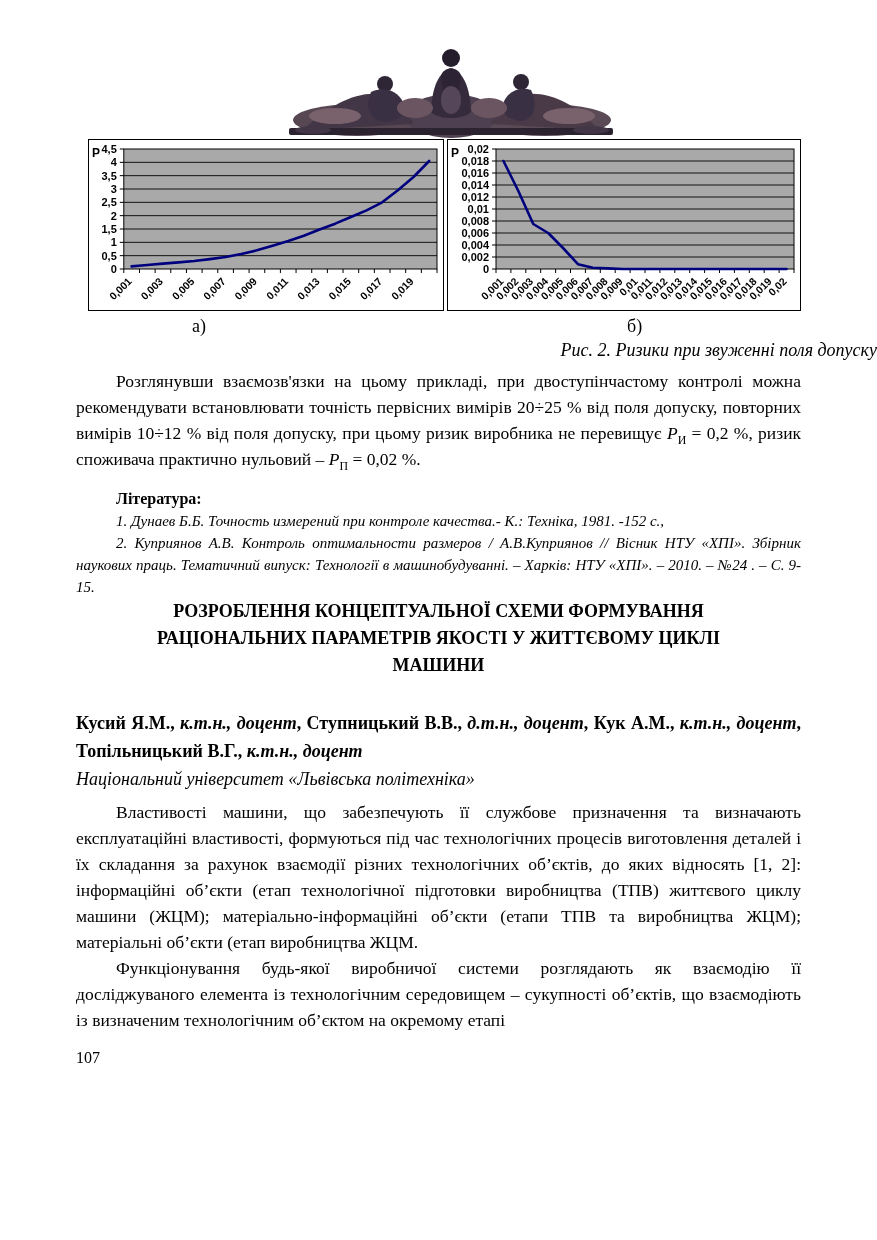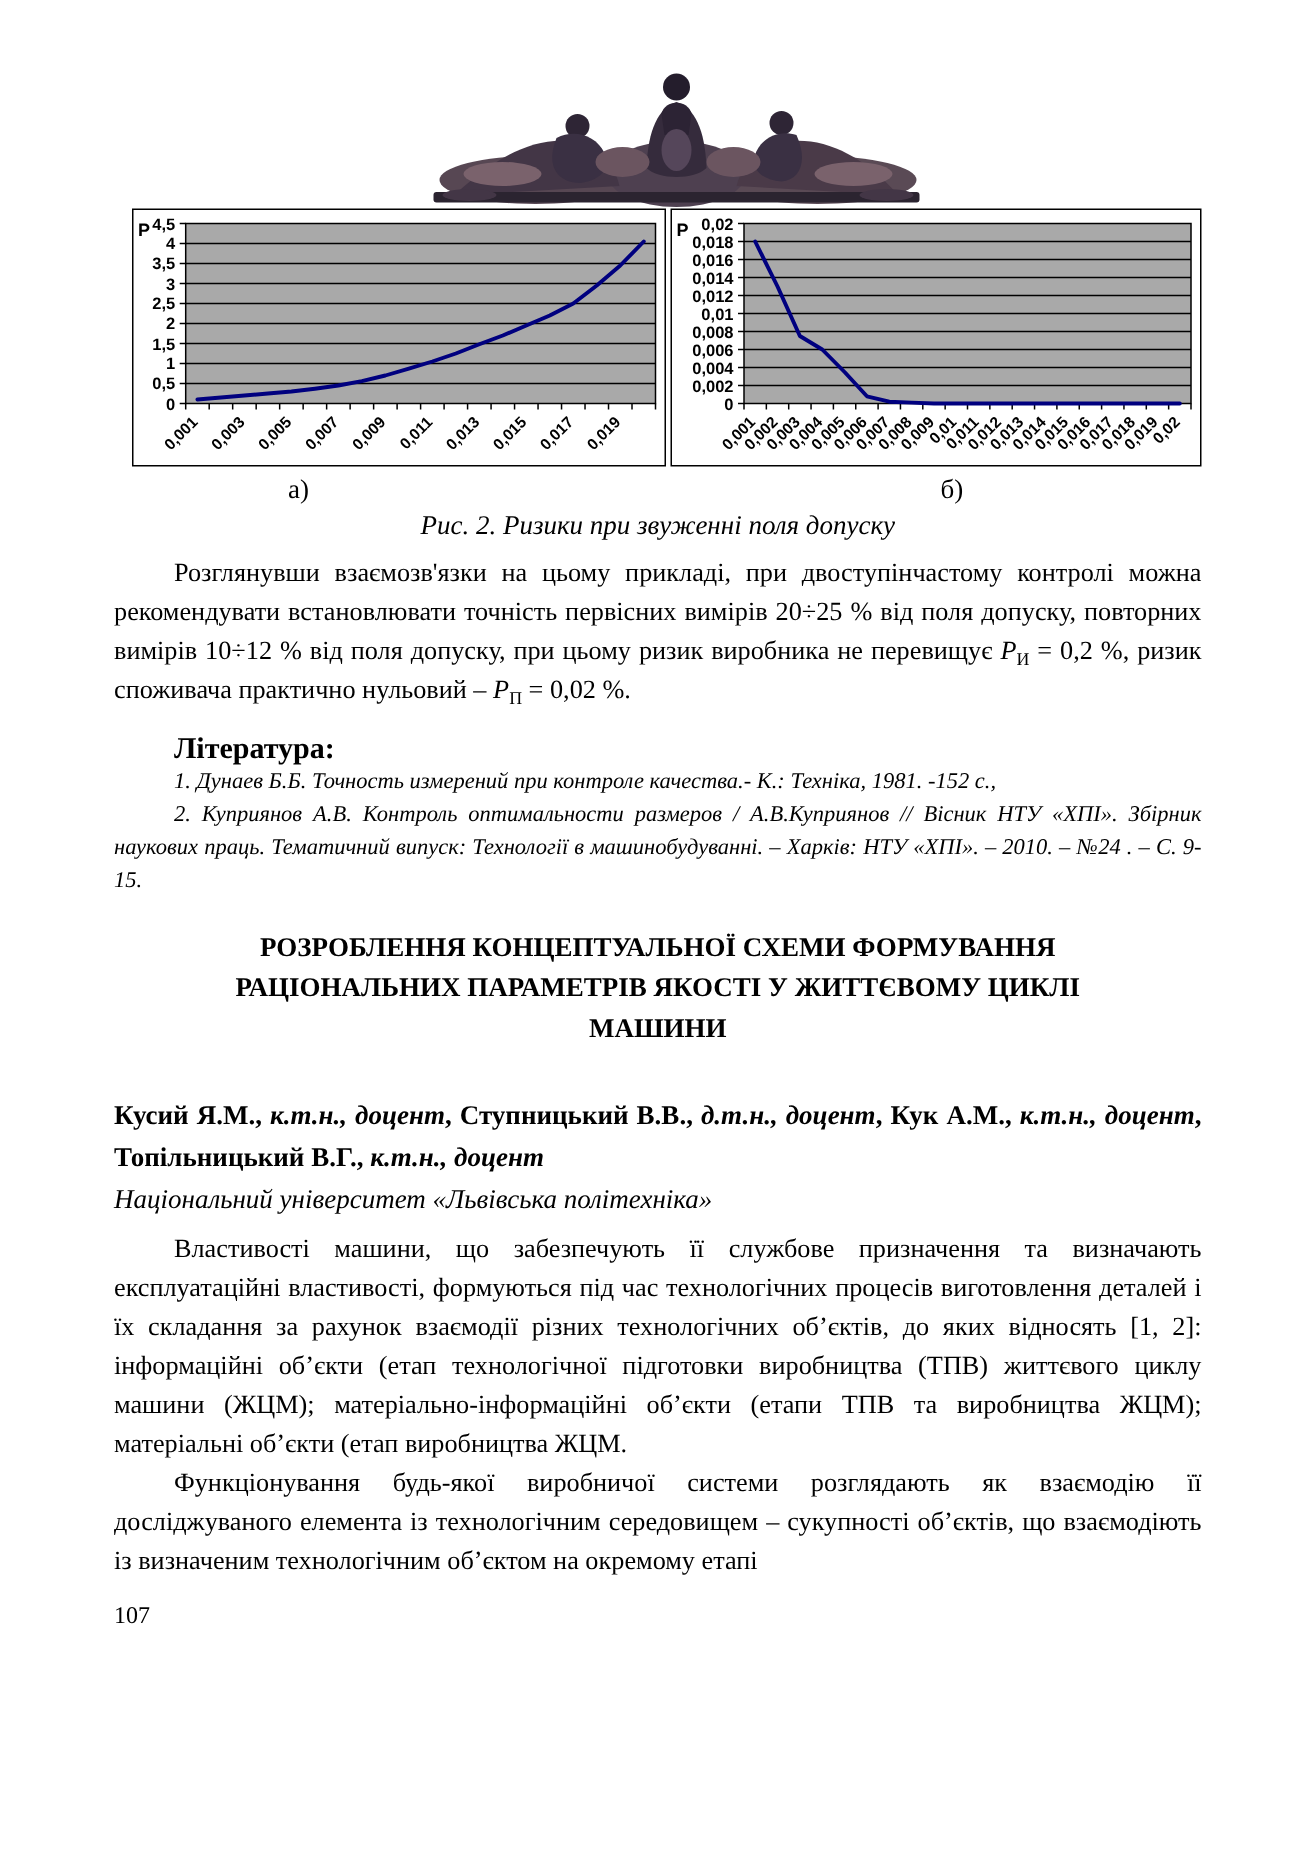--- a/index.html
+++ b/index.html
@@ -13,33 +13,33 @@
   .chart-box {
     position:absolute; top:139px; height:172px; background:#fff;
     border:1px solid #000;
   }
   .chart-a-box { left:88px;  width:356px; }
   .chart-b-box { left:447px; width:354px; }
   .fig-label { position:absolute; top:316px; font-size:18px; }
   .fig-label-a { left:192px; }
   .fig-label-b { left:627px; }
   .fig-caption {
-    position:absolute; top:340px; left:0; width:877px; text-align:center;
+    position:absolute; top:340px; left:0; width:877px; text-align:right;
     font-style:italic; font-size:18px;
   }
   .content { padding:0 76px; }
   .para {
     font-size:17.5px; line-height:26px; text-align:justify; text-indent:40px;
   }
   .lit { margin-top:16px; }
-  .lit-heading { font-size:20px; font-weight:bold; line-height:22px; text-indent:40px; }
+  .lit-heading { font-size:16px; font-weight:bold; line-height:22px; text-indent:40px; }
   .lit-item {
     font-size:15px; font-style:italic; line-height:22px; text-align:justify; text-indent:40px;
   }
-  .section-title { margin-top:20px; }
+  .section-title { }
   .section-title div {
     text-align:center; font-weight:bold; font-size:18px; line-height:27px;
   }
   .authors { margin-top:30px; font-size:18px; line-height:28px; text-align:justify; }
   .affiliation { font-size:18px; line-height:28px; font-style:italic; }
   .body-block { margin-top:6px; }
   .page-number { margin-top:16px; text-align:left; font-size:16px; }
   .seg-i  { font-style:italic; }
   .seg-b  { font-weight:bold; }
   .seg-bi { font-weight:bold; font-style:italic; }

